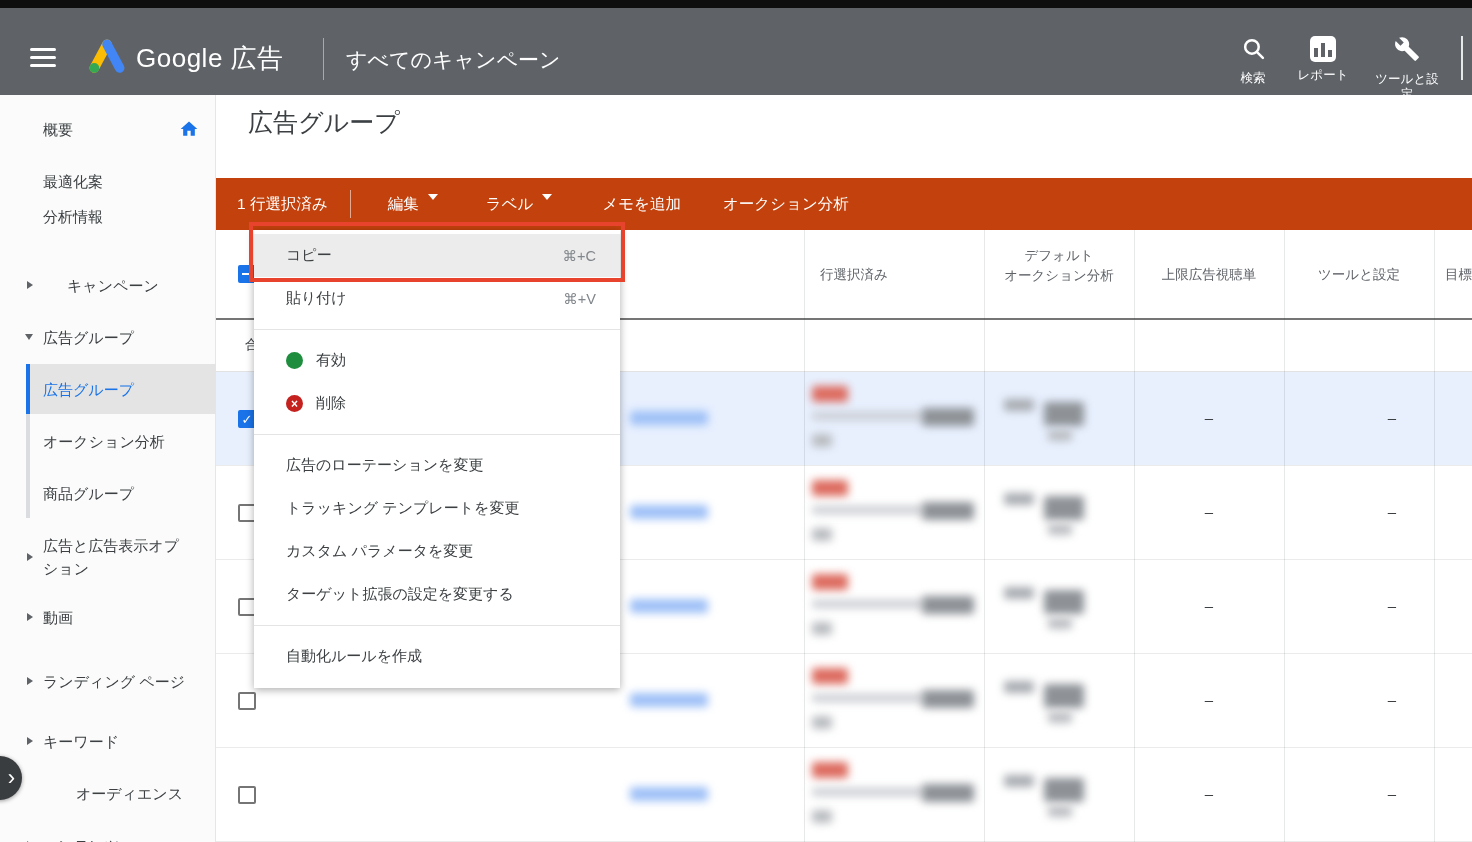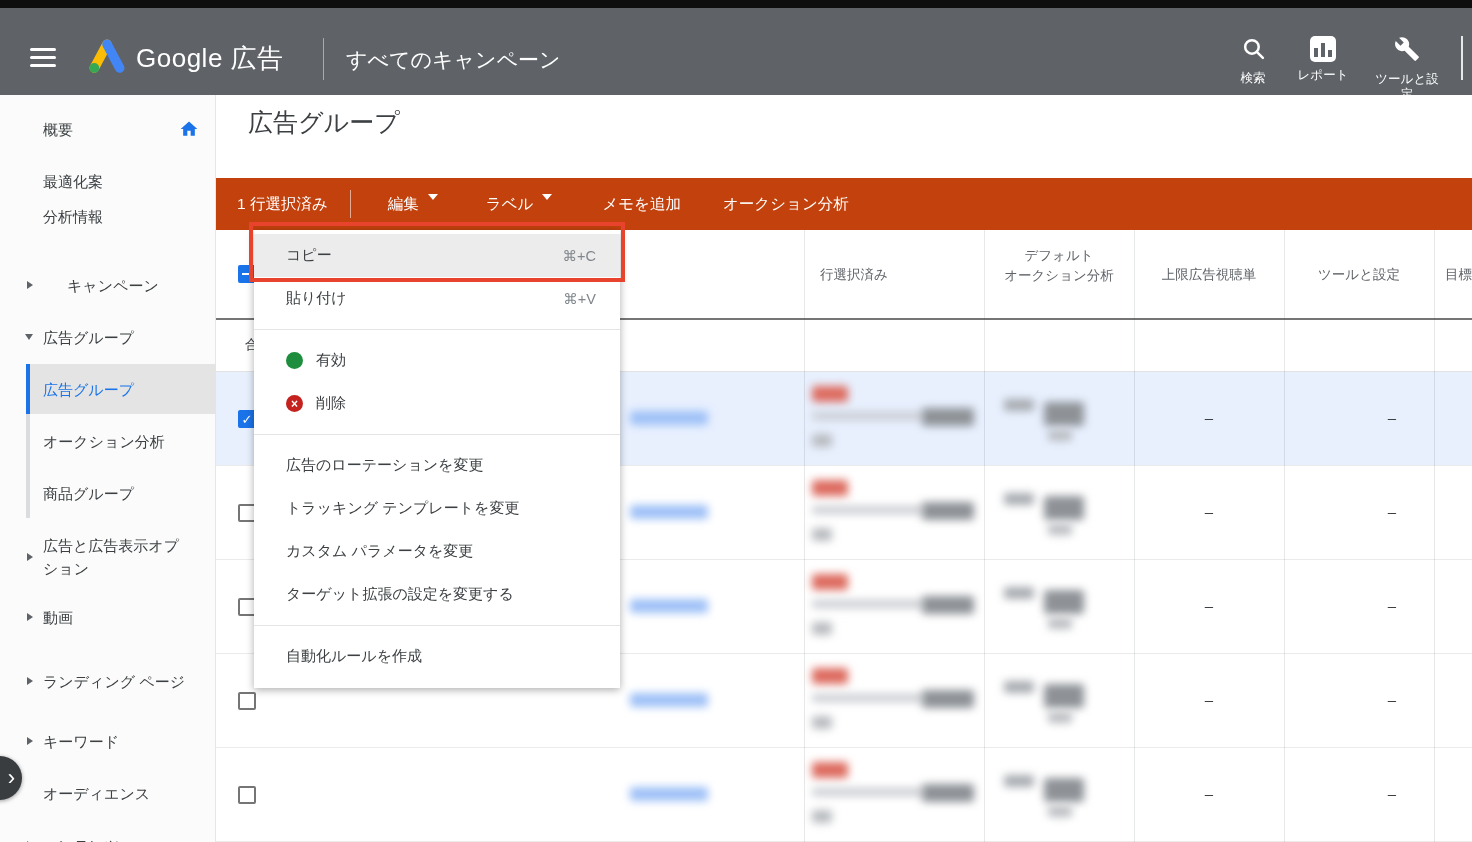--- a/index.html
+++ b/index.html
@@ -189,21 +189,21 @@
   <span class="txt">動画</span>
 </div>
 <div class="side-item" style="top:658px;height:46px;">
   <span class="tri-r"></span>
   <span class="txt" style="width:150px;">ランディング ページ</span>
 </div>
 <div class="side-item" style="top:723px;height:36px;">
   <span class="tri-r"></span>
   <span class="txt">キーワード</span>
 </div>
-<div class="side-item" style="top:775px;height:36px;">
+<div class="side-item" style="top:775px;height:36px;justify-content:center;">
   <span class="txt">オーディエンス</span>
 </div>
 <div class="side-item" style="top:827px;height:36px;">
   <span class="tri-r"></span>
   <span class="txt">コンテンツ</span>
 </div>
 <div class="abs" id="collapse-btn">›</div>
 
 <div class="abs" id="page-title">広告グループ</div>
 

